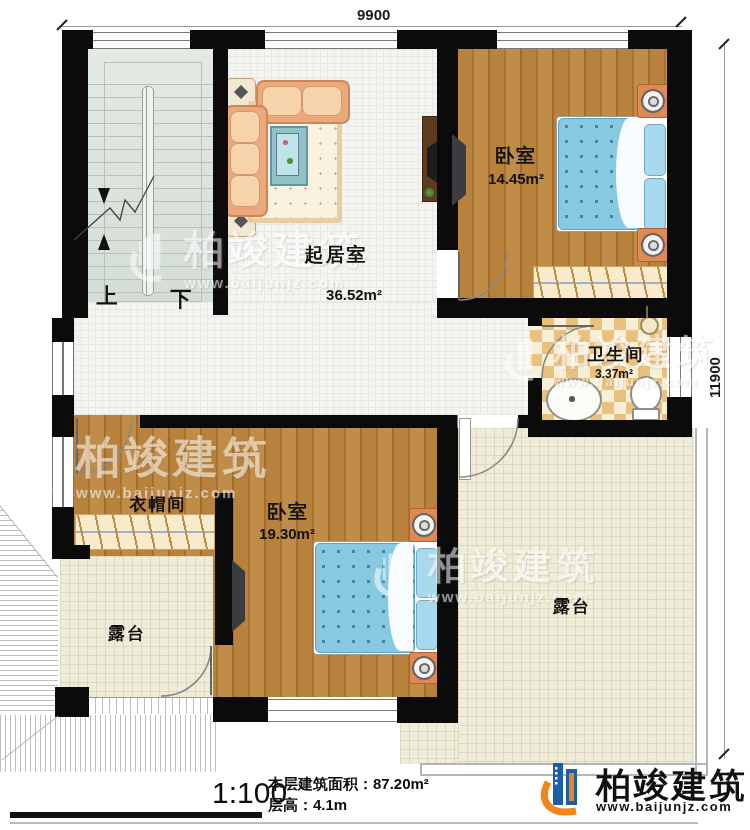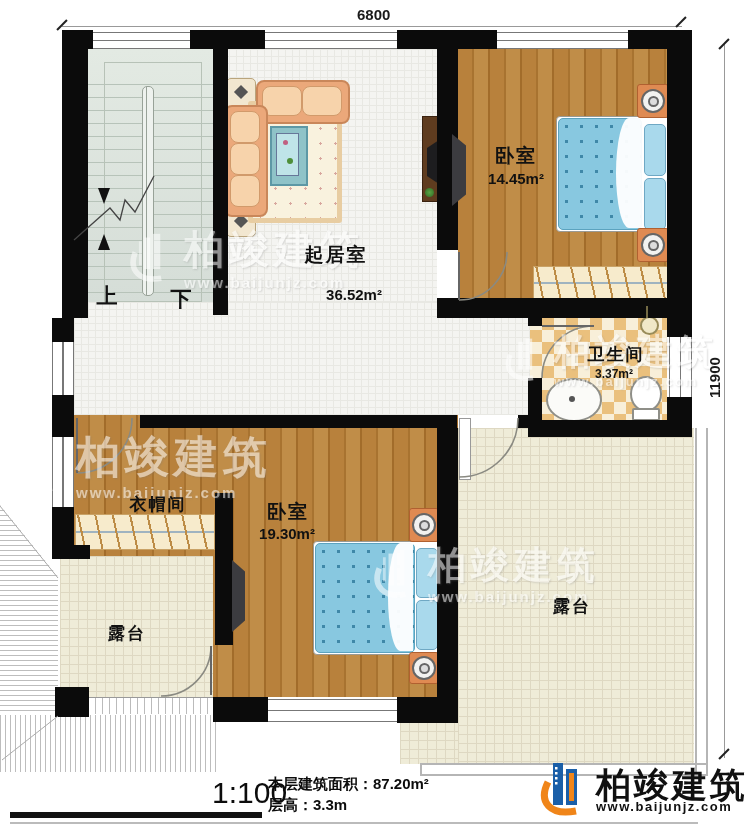--- a/index.html
+++ b/index.html
@@ -286,29 +286,29 @@
   <div class="lbl" style="left:572px;top:606px;font-size:17px;">露台</div>
   <div class="lbl" style="left:108px;top:296px;font-size:21px;">上</div>
   <div class="lbl" style="left:182px;top:299px;font-size:21px;">下</div>
 
   <div class="dimline" style="left:62px;top:26px;width:620px;height:1px;"></div>
   <div class="dimline" style="left:724px;top:44px;width:1px;height:714px;"></div>
   <div class="tick" style="left:55px;top:24px;"></div>
   <div class="tick" style="left:674px;top:21px;"></div>
   <div class="tick" style="left:717px;top:43px;"></div>
   <div class="tick" style="left:717px;top:753px;"></div>
-  <div class="dimt" style="left:357px;top:6px;">6800</div>
+  <div class="dimt" style="left:357px;top:6px;">9900</div>
   <div class="dimt" style="left:706px;top:398px;transform:rotate(-90deg);transform-origin:0 0;">11900</div>
 
   <div class="ttl" style="left:212px;top:776px;font-size:30px;font-weight:500;">1:100</div>
   <div class="ttl" style="left:268px;top:775px;font-size:15px;">
     <span>本层建筑面积：</span><span>87.20m²</span>
   </div>
   <div class="ttl" style="left:268px;top:796px;font-size:15px;">
-    <span>层高：</span><span>3.3m</span>
+    <span>层高：</span><span>4.1m</span>
   </div>
   <div class="abs" style="left:10px;top:812px;width:252px;height:6px;background:#111;"></div>
   <div class="abs" style="left:10px;top:822px;width:688px;height:2px;background:#bbb;"></div>
 
   <svg class="abs" style="left:536px;top:758px;" width="54" height="60" viewBox="0 0 54 60">
     <path d="M12 24 C2 44 14 58 40 53" stroke="#f08519" stroke-width="7" fill="none"></path>
     <rect x="17" y="5" width="10" height="42" fill="#1b5fa8"></rect>
     <rect x="19" y="9" width="2.5" height="2.5" fill="#fff"></rect>
       <rect x="19" y="14" width="2.5" height="2.5" fill="#fff"></rect>
     <rect x="19" y="19" width="2.5" height="2.5" fill="#fff"></rect>

